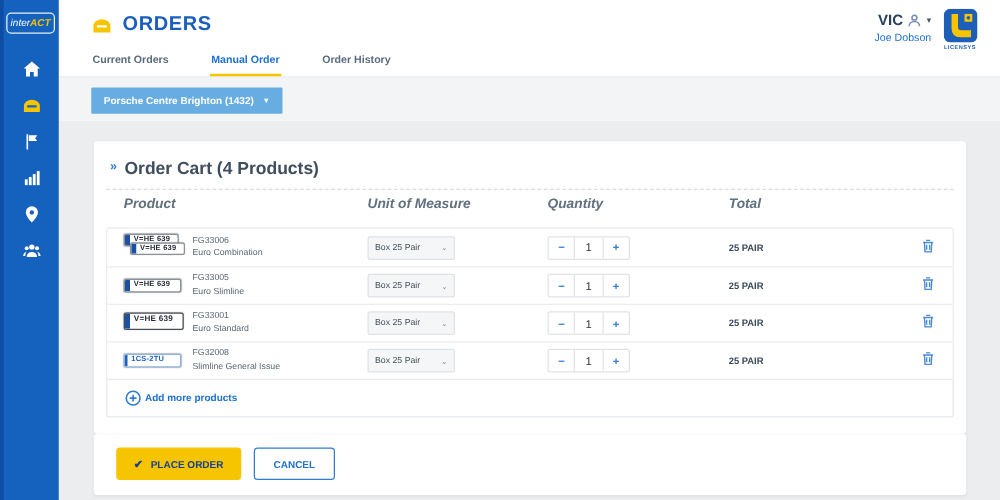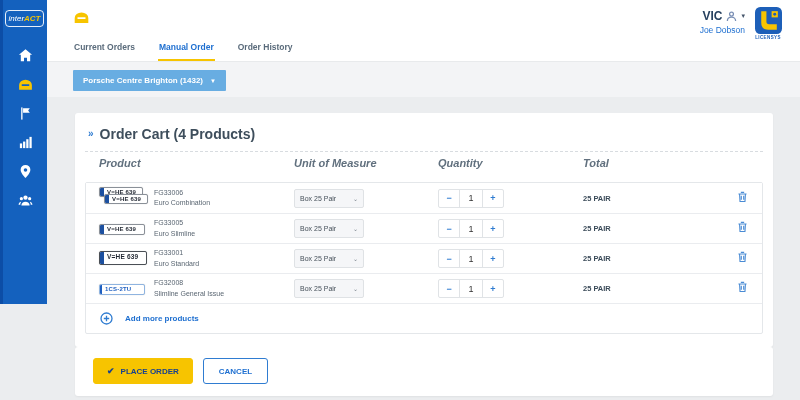--- a/index.html
+++ b/index.html
@@ -1,38 +1,38 @@
 <!DOCTYPE html>
 <html><head>
 <meta charset="utf-8">
 <style>
   * { margin:0; padding:0; box-sizing:border-box; }
   html,body { width:800px; height:400px; overflow:hidden; background:#EBEDEF;
               font-family:"Liberation Sans", sans-serif; }
-  .app { position:relative; width:800px; height:304px; }
+  .app { position:relative; width:800px; height:400px; }
 
   
   .sidebar { position:absolute; left:0; top:0; bottom:0; width:47px;
              background:#1461BE; border-left:3px solid #0C4DA6; z-index:5; }
   .logo-box { margin:10px 3px 14px 2px; border:1px solid rgba(255,255,255,.9);
               border-radius:4px; padding:3px 1px; text-align:center;
               font-size:8px; font-style:italic; color:#fff; white-space:nowrap; }
   .logo-box b { color:#F7C400; font-weight:bold; }
   .side-nav { display:flex; flex-direction:column; align-items:center; }
   .side-item { width:47px; height:29px; display:flex; align-items:center; justify-content:center; cursor:pointer; }
   .side-item svg { width:15px; height:15px; fill:#fff; }
   .side-item.active svg { fill:#F7C400; }
 
   
   .topbar { position:absolute; left:47px; right:0; top:0; height:62px;
             background:#fff; border-bottom:1px solid #E8EAEC; }
   .title-row { display:flex; align-items:center; gap:8px; padding:11px 0 0 26px; }
   .title-row svg { width:17px; height:13px; }
   .page-title { font-size:16px; font-weight:bold; letter-spacing:.5px; color:#1B5EBE; }
-  .tabs { position:absolute; left:26px; bottom:0; display:flex; gap:22px; }
+  .tabs { position:absolute; left:26px; bottom:0; display:flex; gap:32px; }
   .tab { font-size:8.5px; font-weight:bold; color:#5A6B7B; padding:6px 1px 7px;
          border-bottom:2px solid transparent; cursor:pointer; }
   .tab.active { color:#1E6FD0; border-bottom-color:#F7C400; }
 
   .user-area { position:absolute; top:9px; right:55px; text-align:right; }
   .user-top { display:flex; align-items:center; justify-content:flex-end; gap:4px; }
   .user-region { font-size:12px; font-weight:bold; color:#27415F; }
   .user-top svg { width:11px; height:11px; stroke:#7A8FB5; fill:none; stroke-width:1.4; }
   .user-caret { font-size:7px; color:#44546A; }
   .user-name { font-size:8.5px; font-weight:normal; color:#1E6FD0; margin-top:2px; }
@@ -96,21 +96,21 @@
   .stepper > div { display:flex; align-items:center; justify-content:center; font-size:9px; }
   .step-minus, .step-plus { width:21px; color:#2F7CD1; font-weight:bold; cursor:pointer; }
   .step-value { width:24px; border-left:1px solid #E0E3E6; border-right:1px solid #E0E3E6;
                 font-size:7.5px; color:#333; }
 
   .total-text { font-size:7.5px; font-weight:bold; color:#3A4A58; }
   .trash-cell { display:flex; justify-content:center; padding-right:6px; }
   .trash-btn { background:none; border:none; cursor:pointer; padding:2px; }
   .trash-btn svg { width:11px; height:12px; stroke:#4A8BD4; fill:none; stroke-width:1.2; }
 
-  .add-row { display:flex; align-items:center; gap:12px; height:30px;
+  .add-row { display:flex; align-items:center; gap:3px; height:30px;
              border-top:1px solid #EAECEF; padding-left:14px; cursor:pointer; }
   .add-row svg { width:13px; height:13px; stroke:#2F7CD1; fill:none; stroke-width:1.3; }
   .add-label { font-size:8px; font-weight:bold; color:#1E6FD0; }
 
   
   .footer-card { position:absolute; left:28px; right:27px; top:250px; background:#fff;
                  border-radius:3px; box-shadow:0 1px 2px rgba(0,0,0,.05);
                  padding:11px 18px 12px; display:flex; gap:10px; }
   .btn { border-radius:3px; font-size:8px; font-weight:bold; padding:7px 13px;
          cursor:pointer; font-family:"Liberation Sans", sans-serif;
@@ -169,20 +169,21 @@
           </svg>
       </div>
     </div>
   </div>
 
   <div class="topbar">
     <div class="title-row">
       <svg viewBox="0 0 16 13">
           <path d="M1.2 12 V7 a6.8 5.6 0 0 1 13.6 0 V12 Z M4 6.2 h8 v1.8 h-8 Z" fill="#F7C400" fill-rule="evenodd"></path>
         </svg>
+      <div class="page-title">ORDERS</div>
     </div>
     <div class="tabs">
       <div class="tab">Current Orders</div>
       <div class="tab active">Manual Order</div>
       <div class="tab">Order History</div>
     </div>
     <div class="user-area">
       <div class="user-top">
         <span class="user-region">VIC</span>
         <svg viewBox="0 0 12 12">

